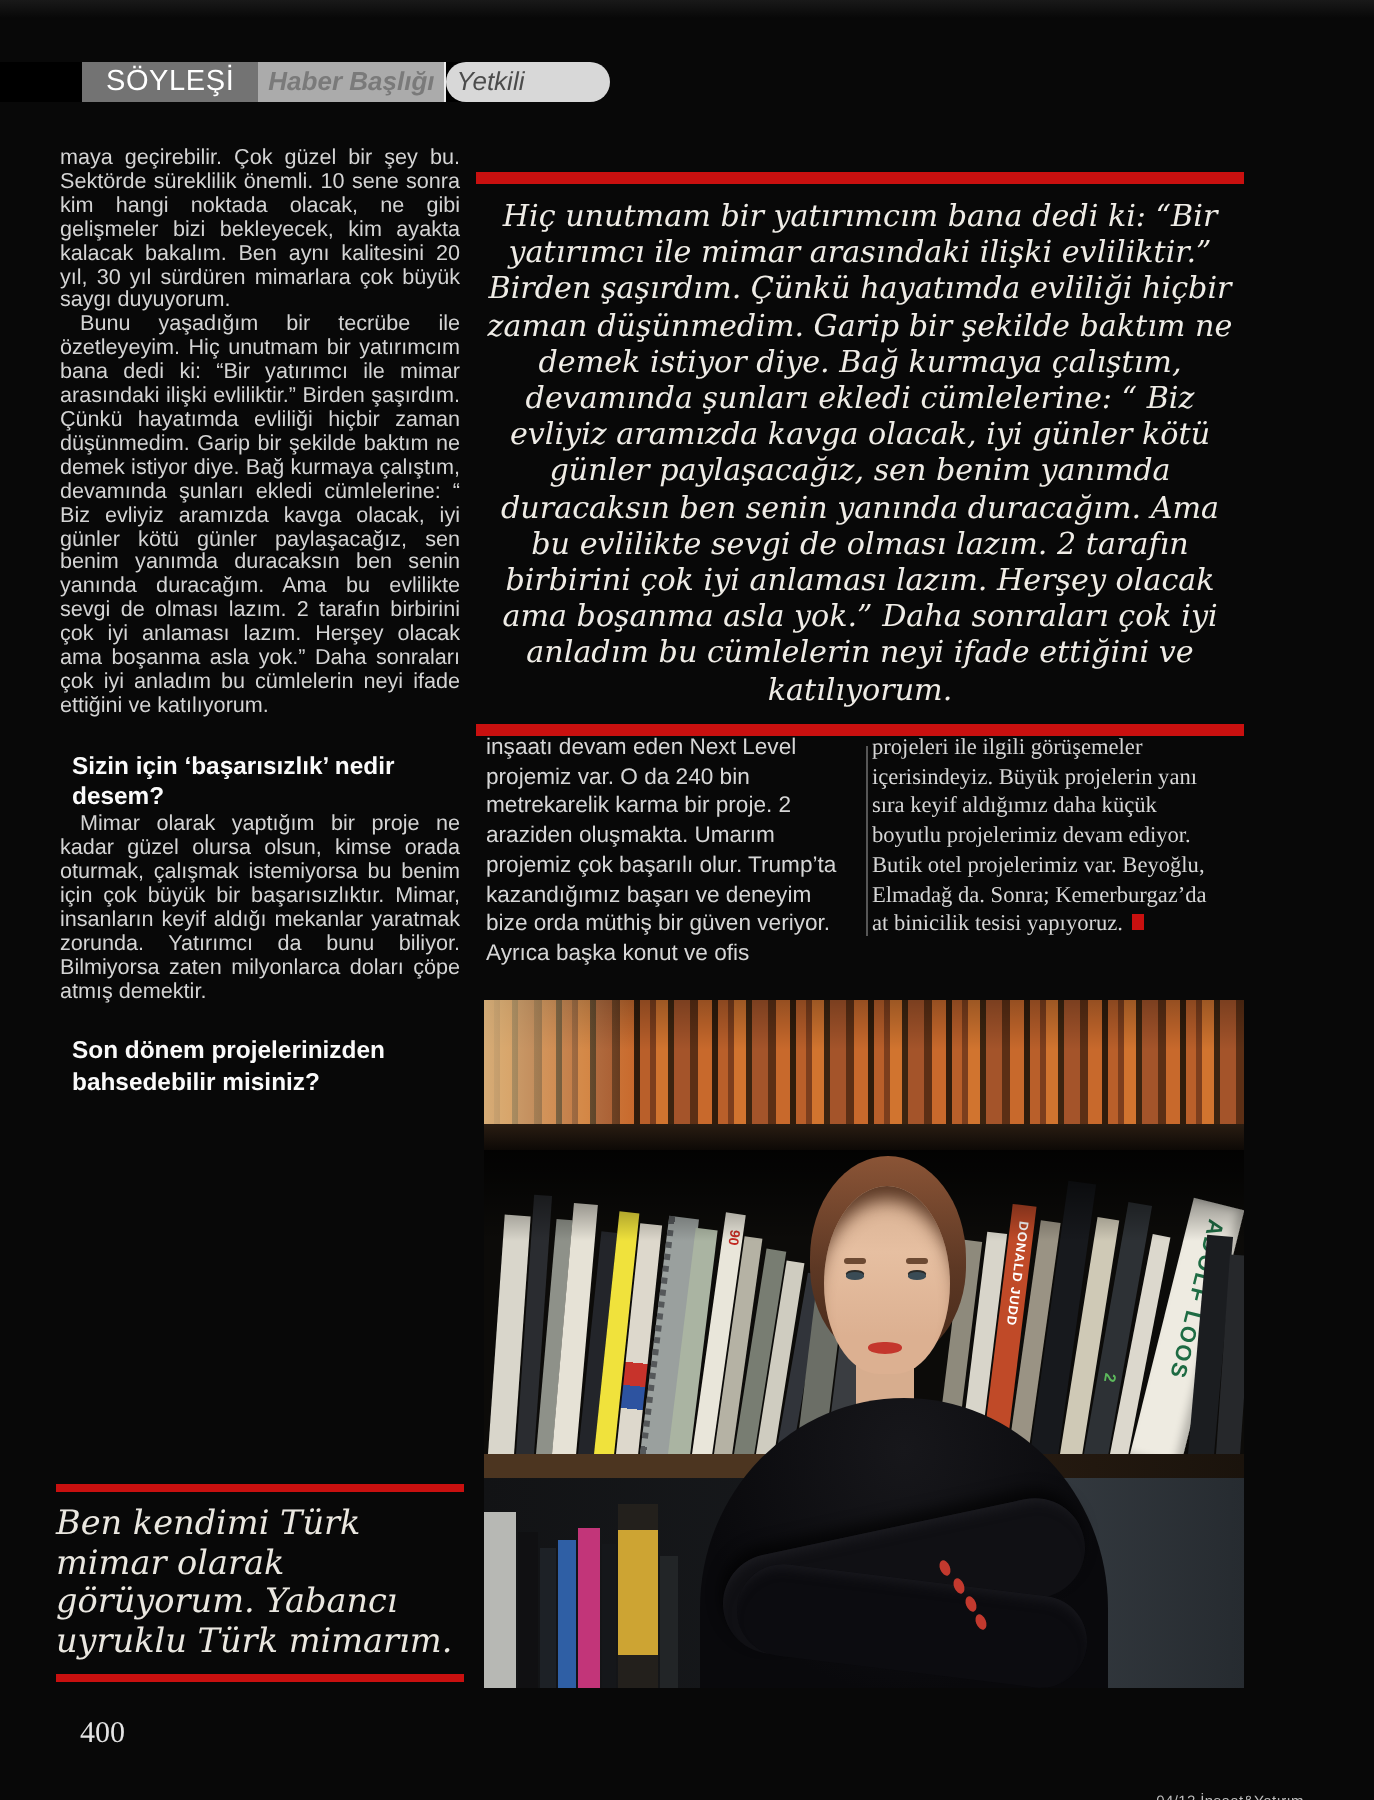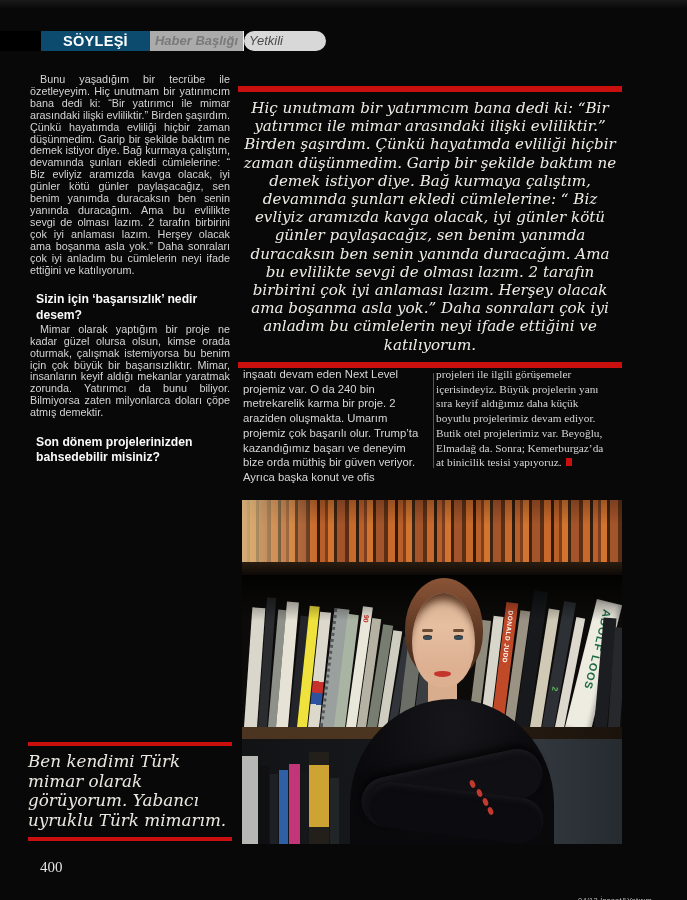--- a/index.html
+++ b/index.html
@@ -5,22 +5,22 @@
   html,body{margin:0;padding:0;}
   body{width:687px;height:900px;background:#070707;overflow:hidden;
        font-family:"Liberation Sans",sans-serif;}
   .page{position:relative;width:687px;height:900px;background:#080808;}
   .page::before{content:"";position:absolute;left:0;top:0;width:687px;height:9px;
        background:linear-gradient(#191919,rgba(0,0,0,0));pointer-events:none;}
 
   
   .header-bar{position:absolute;left:0;top:31px;width:253px;height:20px;background:#000;}
   .header{position:absolute;left:41px;top:31px;height:20px;display:flex;align-items:stretch;}
-  .kicker{background:#0c4a6e;color:#fff;font-weight:bold;font-size:14.5px;line-height:20px;
-          padding:0 22px;letter-spacing:.3px;}
+  .kicker{background:#737373;color:#fff;font-weight:normal;font-size:14.5px;line-height:20px;
+          padding:0 12px;letter-spacing:.3px;}
   .hlabel1{background:#ababab;color:#7a7a7a;font-style:italic;font-weight:bold;font-size:13px;
           line-height:20px;padding:0 5px;min-width:68px;border-right:1px solid #eee;}
   .hlabel2{background:#d8d8d8;color:#4c4c4c;font-style:italic;font-size:13px;
           line-height:20px;padding:0 5px;width:72px;border-radius:10px;}
 
   
   .left-col{position:absolute;left:30px;top:74px;width:200px;color:#d4d4d4;
             font-size:10.8px;line-height:11.9px;text-align:justify;}
   .left-col p{margin:0;}
   .left-col p.ans{text-indent:10px;}
@@ -108,20 +108,21 @@
 <div class="page">
 
   <div class="header-bar"></div>
   <div class="header">
     <span class="kicker">SÖYLEŞİ</span>
     <span class="hlabel1">Haber Başlığı</span>
     <span class="hlabel2">Yetkili</span>
   </div>
 
   <div class="left-col">
+    <p>maya geçirebilir. Çok güzel bir şey bu. Sektörde süreklilik önemli. 10 sene sonra kim hangi noktada olacak, ne gibi gelişmeler bizi bekleyecek, kim ayakta kalacak bakalım. Ben aynı kalitesini 20 yıl, 30 yıl sürdüren mimarlara çok büyük saygı duyuyorum.</p>
     <p class="ans">Bunu yaşadığım bir tecrübe ile özetleyeyim. Hiç unutmam bir yatırımcım bana dedi ki: “Bir yatırımcı ile mimar arasındaki ilişki evliliktir.” Birden şaşırdım. Çünkü hayatımda evliliği hiçbir zaman düşünmedim. Garip bir şekilde baktım ne demek istiyor diye. Bağ kurmaya çalıştım, devamında şunları ekledi cümlelerine: “ Biz evliyiz aramızda kavga olacak, iyi günler kötü günler paylaşacağız, sen benim yanımda duracaksın ben senin yanında duracağım. Ama bu evlilikte sevgi de olması lazım. 2 tarafın birbirini çok iyi anlaması lazım. Herşey olacak ama boşanma asla yok.” Daha sonraları çok iyi anladım bu cümlelerin neyi ifade ettiğini ve katılıyorum.</p>
     <h3 class="mt">Sizin için ‘başarısızlık’ nedir desem?</h3>
     <p class="ans">Mimar olarak yaptığım bir proje ne kadar güzel olursa olsun,  kimse orada oturmak, çalışmak istemiyorsa bu benim için çok büyük bir başarısızlıktır. Mimar, insanların keyif aldığı mekanlar yaratmak zorunda. Yatırımcı da bunu biliyor. Bilmiyorsa zaten milyonlarca doları çöpe atmış demektir.</p>
     <h3 class="mt">Son dönem projelerinizden bahsedebilir misiniz?</h3>
   </div>
 
   <div class="lead-quote">
     <div class="redbar"></div>
     <div class="qtext">Hiç unutmam bir yatırımcım bana dedi ki: “Bir yatırımcı ile mimar arasındaki ilişki evliliktir.” Birden şaşırdım. Çünkü hayatımda evliliği hiçbir zaman düşünmedim. Garip bir şekilde baktım ne demek istiyor diye. Bağ kurmaya çalıştım, devamında şunları ekledi cümlelerine: “ Biz evliyiz aramızda kavga olacak, iyi günler kötü günler paylaşacağız, sen benim yanımda duracaksın ben senin yanında duracağım. Ama bu evlilikte sevgi de olması lazım. 2 tarafın birbirini çok iyi anlaması lazım. Herşey olacak ama boşanma asla yok.” Daha sonraları çok iyi anladım bu cümlelerin neyi ifade ettiğini ve katılıyorum.</div>
     <div class="redbar"></div>

